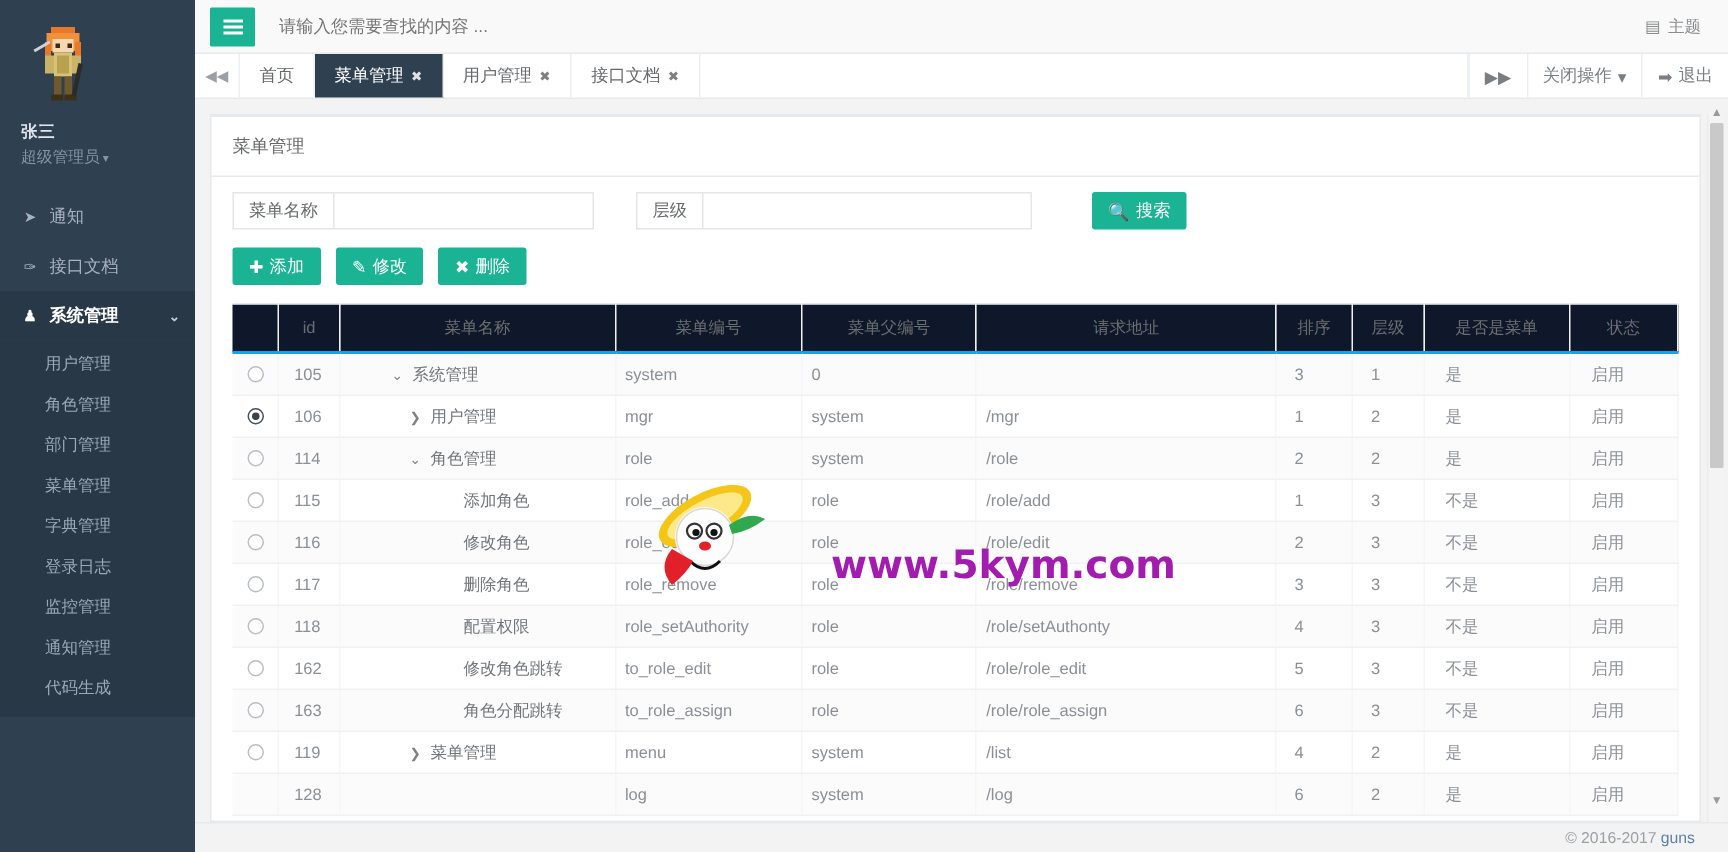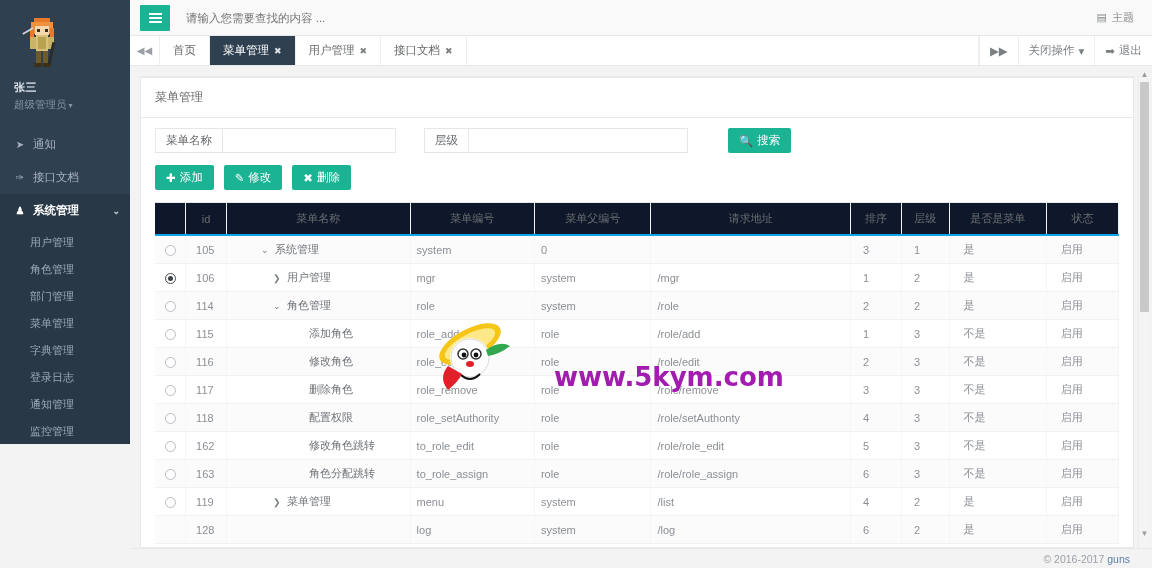--- a/index.html
+++ b/index.html
@@ -8,21 +8,21 @@
     font-family: "Liberation Sans", sans-serif;
     font-size: 12px;
     overflow: hidden;
     background: #f3f3f4;
   }
   
   .app { display: flex; width: 1152px; height: 568px; }
 
   
   .sidebar {
-    width: 130px; flex: 0 0 130px; height: 444px;
+    width: 130px; flex: 0 0 130px; height: 568px;
     background: #2f4050; color: #a7b1c2;
     overflow: hidden; position: relative;
   }
   .profile { padding: 12px 10px 10px 14px; }
   .avatar-wrap { width: 56px; height: 62px; position: relative; }
   .avatar { display: block; }
   .profile-name { color: #dfe4ed; font-size: 11px; margin-top: 6px; font-weight: bold; letter-spacing: .5px; }
   .profile-role { color: #8095a8; font-size: 10.5px; margin-top: 3px; }
   .caret-sm { font-size: 8px; margin-left: 2px; }
 
@@ -243,22 +243,22 @@
         <span>系统管理</span>
         <span class="nav-chevron">⌄</span>
       </div>
       <div class="subnav" id="subnav">
           <div class="subnav-item"><span>用户管理</span></div>
           <div class="subnav-item"><span>角色管理</span></div>
           <div class="subnav-item"><span>部门管理</span></div>
           <div class="subnav-item"><span>菜单管理</span></div>
           <div class="subnav-item"><span>字典管理</span></div>
           <div class="subnav-item"><span>登录日志</span></div>
+          <div class="subnav-item"><span>监控管理</span></div>
           <div class="subnav-item"><span>通知管理</span></div>
-          <div class="subnav-item"><span>监控管理</span></div>
           <div class="subnav-item"><span>代码生成</span></div>
         </div>
     </div>
   </div>
 
   <div class="main">
 
     <div class="topbar">
       <div class="hamburger">
           <span></span>

